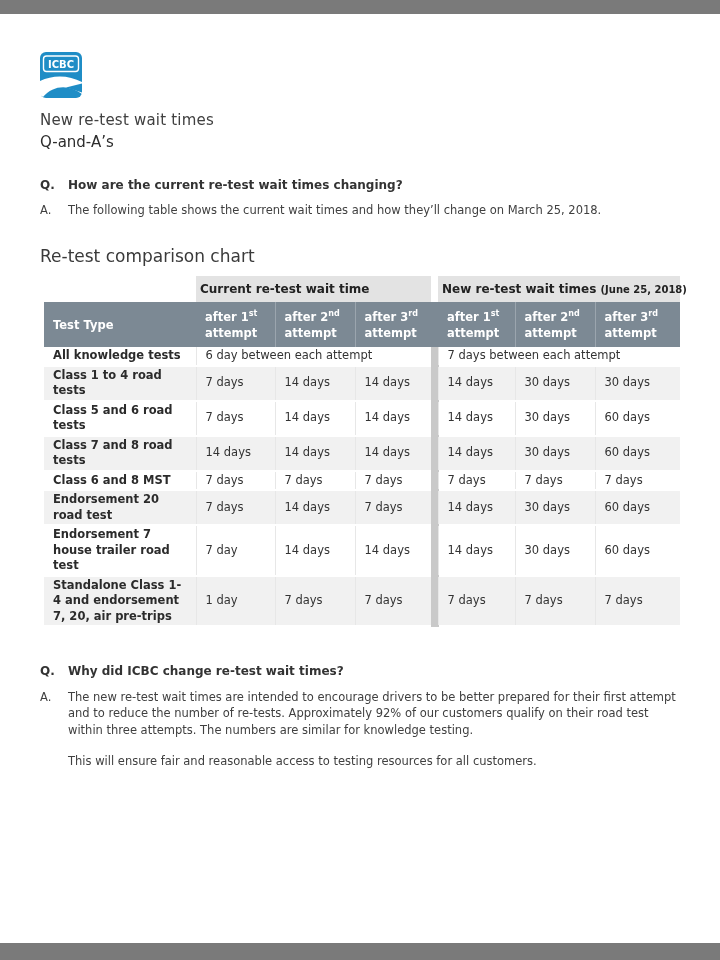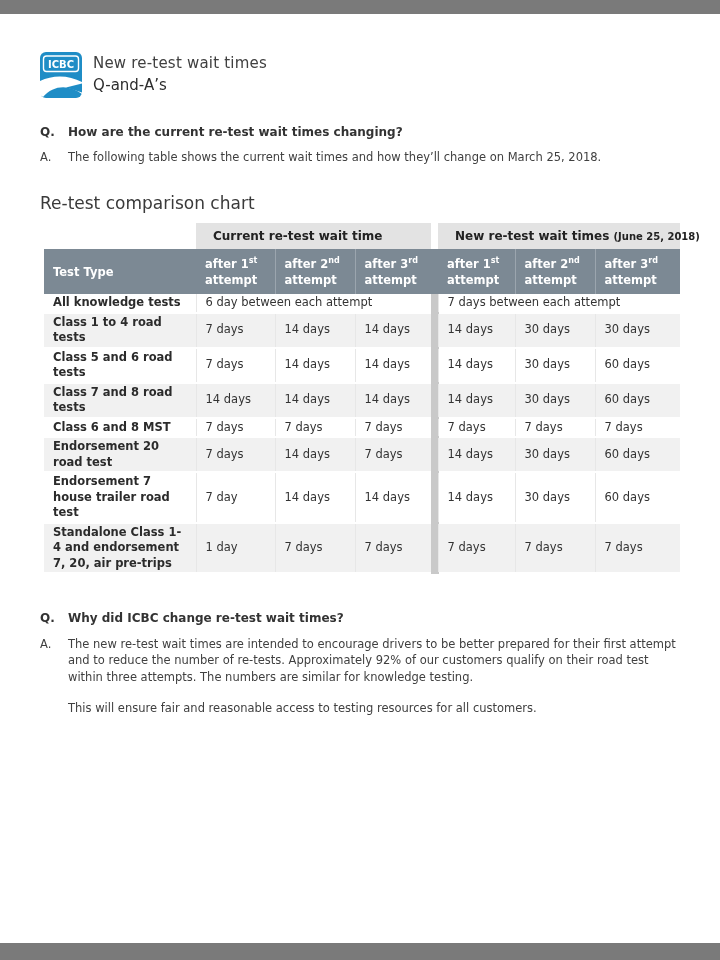--- a/index.html
+++ b/index.html
@@ -21,21 +21,21 @@
     left: 0;
     width: 100%;
     background: #7a7a7a;
   }
   .frame-bar.top { top: 0; height: 14px; }
   .frame-bar.bottom { bottom: 0; height: 17px; }
 
   .content { padding: 52px 40px 0 40px; }
 
   
-  .brand { display: flex; align-items: flex-start; gap: 11px; }
+  .brand { display: flex; align-items: flex-start; gap: 11px; flex-direction: column; }
   .brand-titles { padding-top: 2px; }
   .brand-title { font-size: 15px; color: #404040; letter-spacing: .2px; }
   .brand-subtitle { font-size: 15px; font-weight: normal; color: #2d2d2d; margin-top: 4px; }
 
   
   .qa { margin-top: 26px; }
   .qa-row { display: flex; font-size: 11.5px; line-height: 1.45; color: #404040; }
   .qa-row .qa-label { width: 28px; flex: none; }
   .qa-row.q-row { font-weight: bold; font-size: 12px; color: #333; margin-bottom: 8px; }
   .qa-row + .qa-row { margin-top: 0; }
@@ -47,21 +47,21 @@
   
   table {
     margin-top: 10px;
     width: 636px;
     margin-left: 4px;
     border-collapse: collapse;
     table-layout: fixed;
   }
   th, td { text-align: left; vertical-align: middle; }
   .group-row th {
-    padding: 6px 17px;
+    padding: 6px 4px;
     font-size: 12px;
     font-weight: bold;
     color: #222;
     background: #e3e3e3;
     white-space: nowrap;
   }
   .group-row th.corner-spacer { background: transparent; }
   .group-row th.group-gap { background: transparent; padding: 0; }
   .group-note { font-size: 10px; font-weight: bold; }
   .head-row th {

